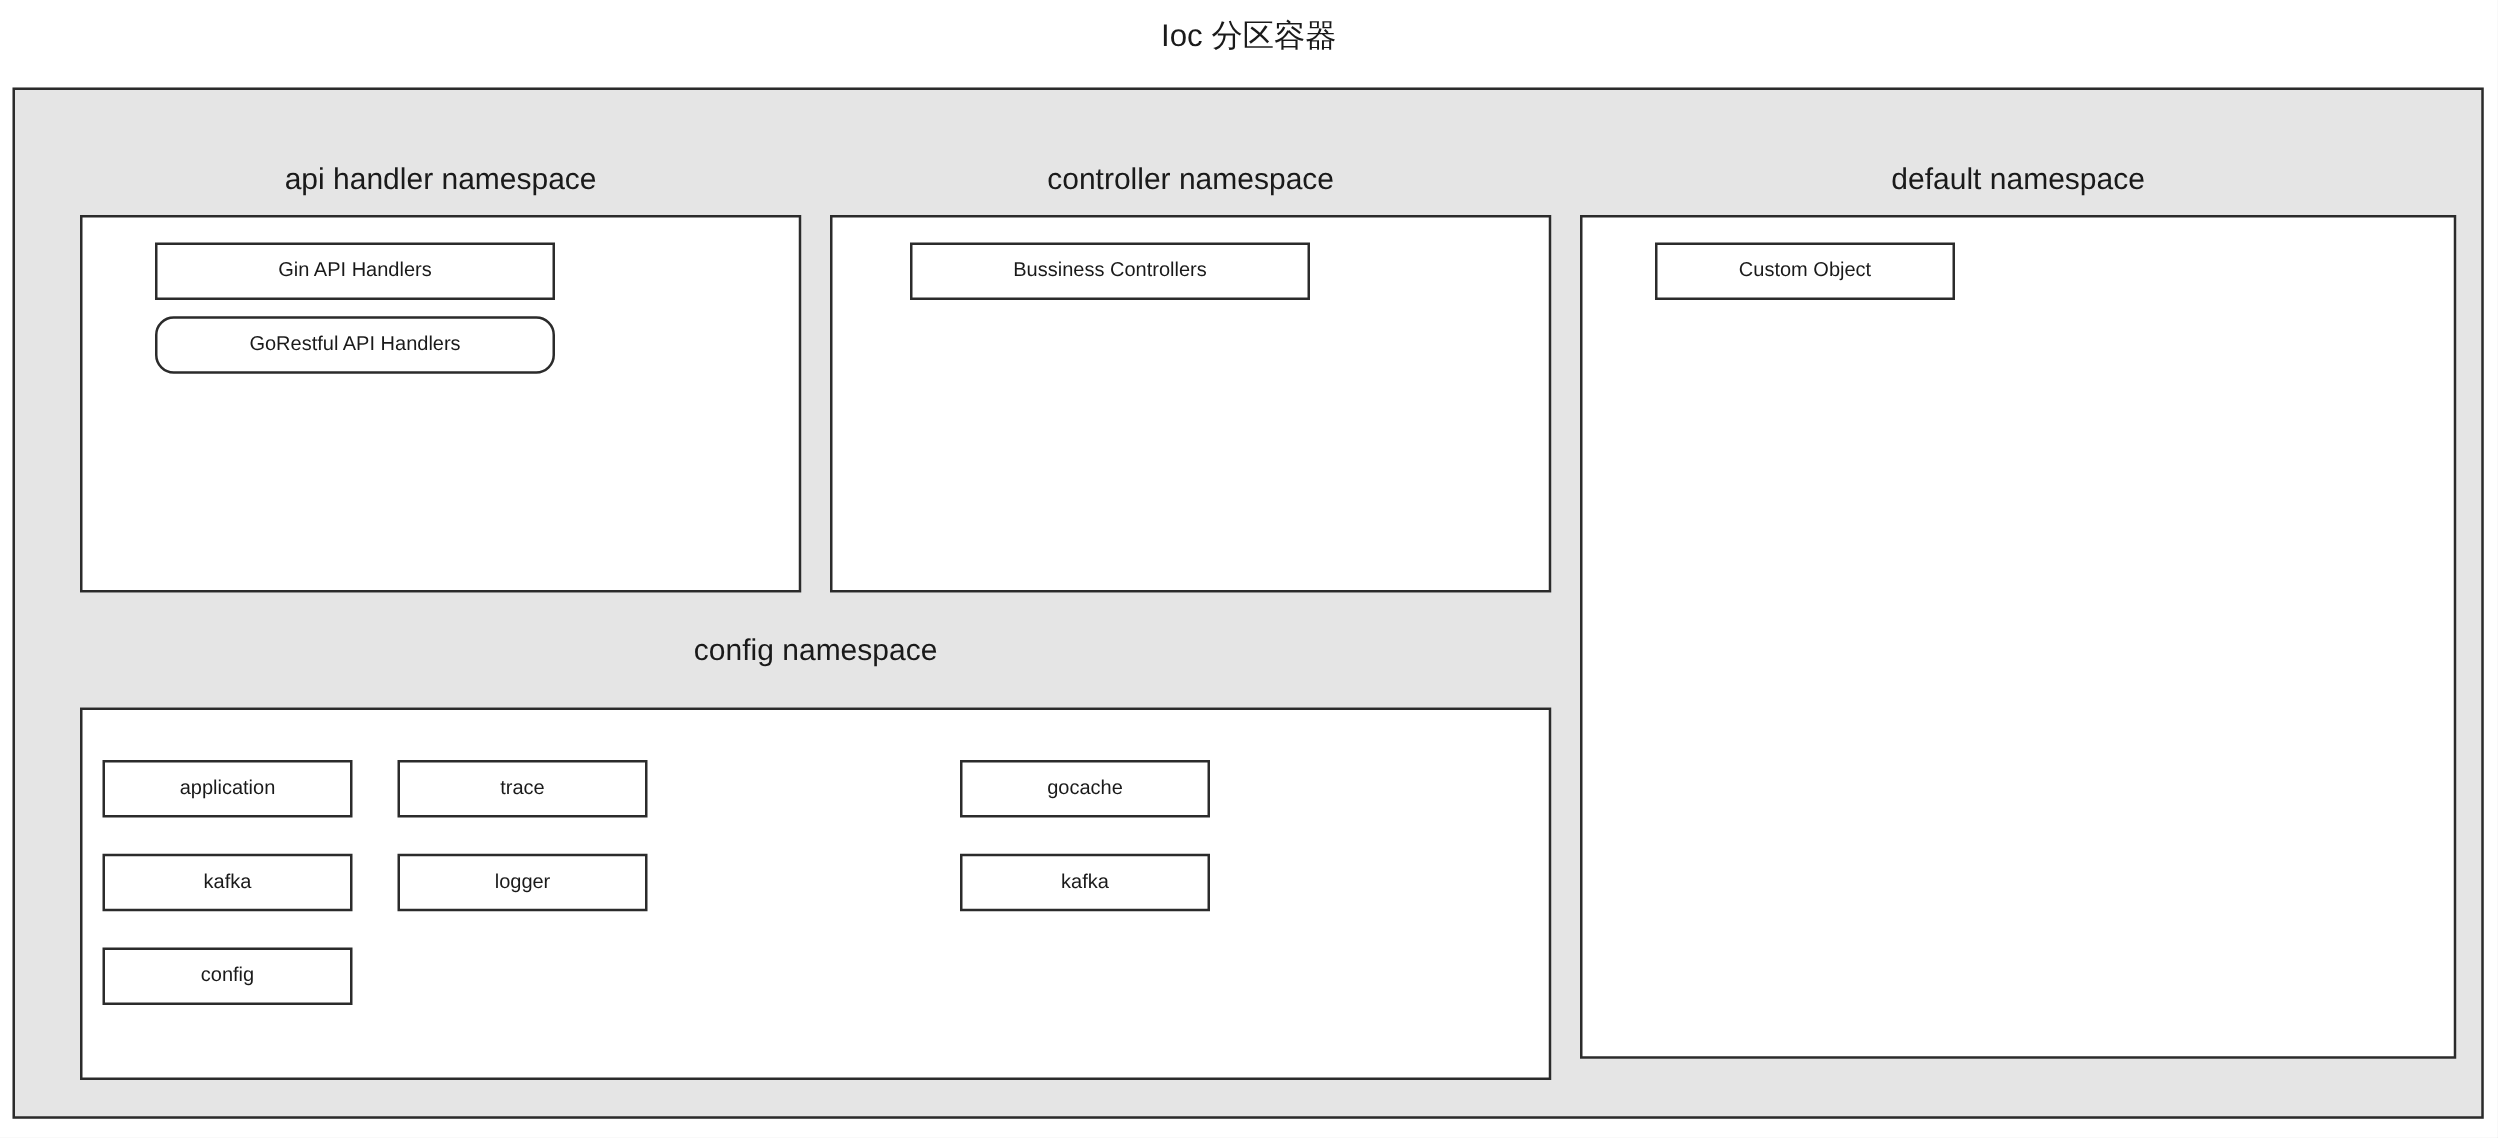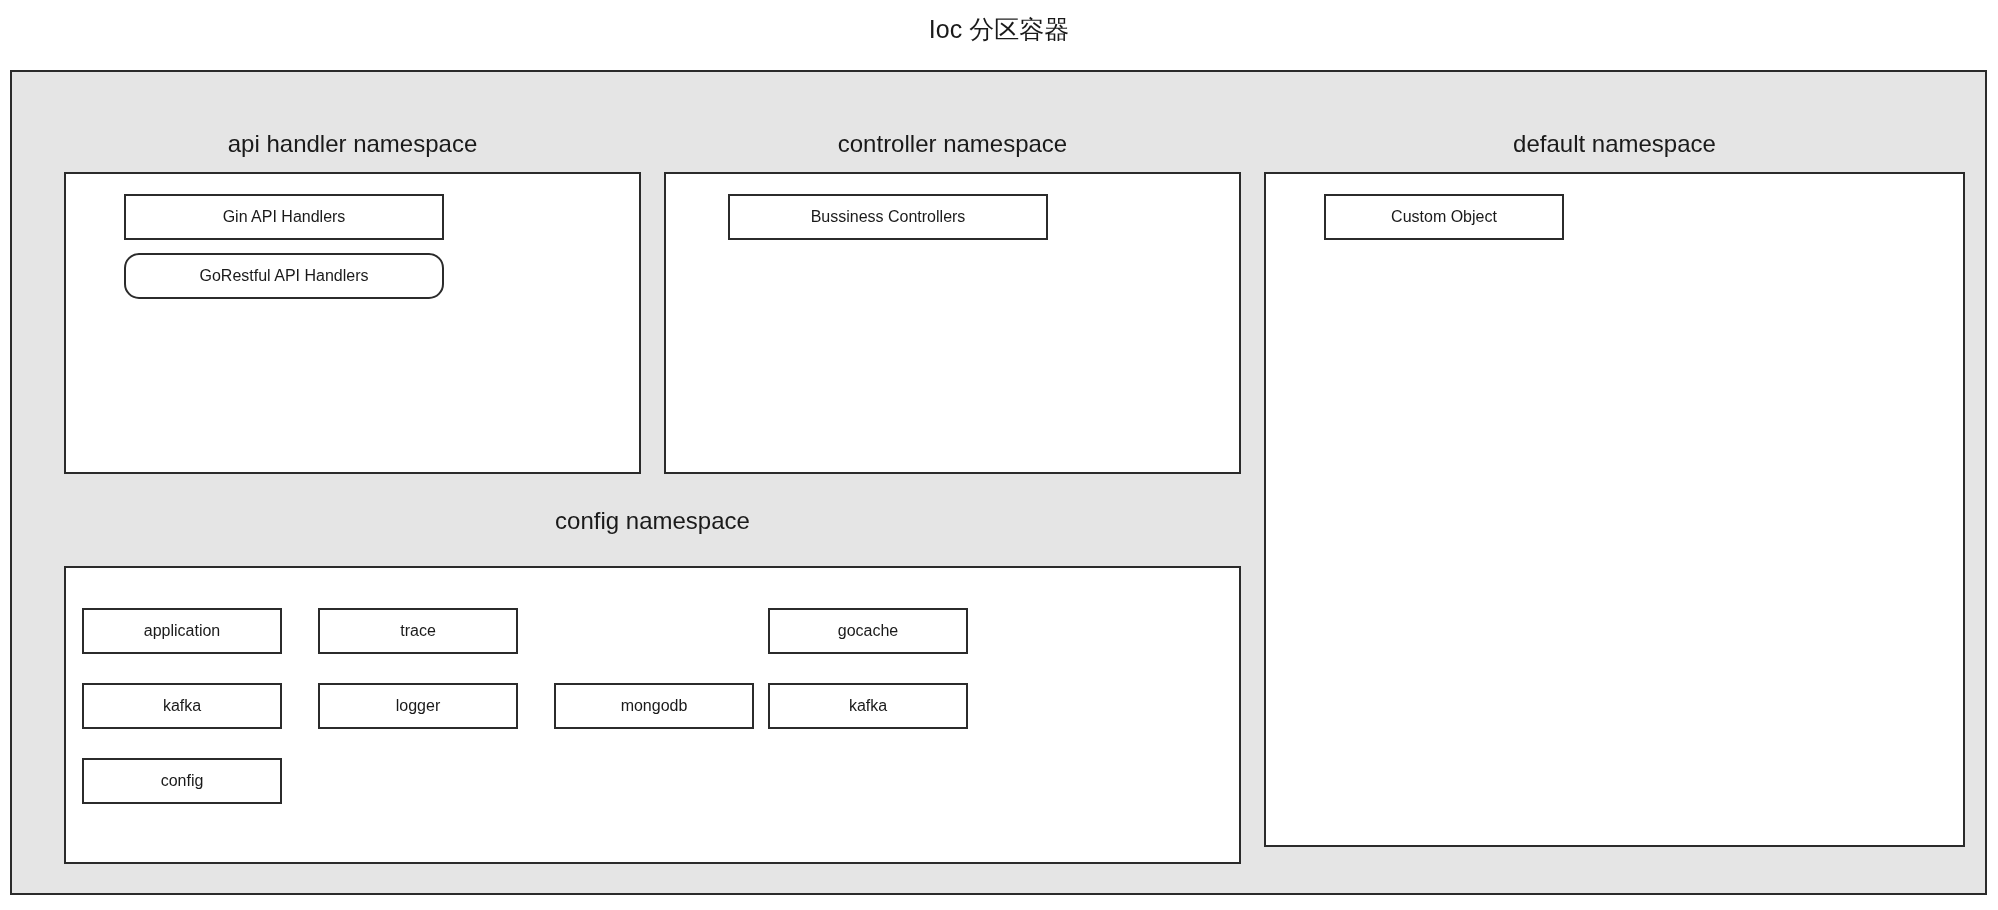--- a/index.html
+++ b/index.html
@@ -141,20 +141,19 @@
 
     <div class="ns-label" id="lbl-config">config namespace</div>
 
     <div class="ns-box" id="ns-config">
       <div class="item-box cfg-item cfg-col-0 cfg-row-0">application</div>
       <div class="item-box cfg-item cfg-col-1 cfg-row-0">trace</div>
       <div class="item-box cfg-item cfg-col-3 cfg-row-0">gocache</div>
 
       <div class="item-box cfg-item cfg-col-0 cfg-row-1">kafka</div>
       <div class="item-box cfg-item cfg-col-1 cfg-row-1">logger</div>
-      <div class="item-box cfg-item cfg-col-2 cfg-row-1">mongodb</div>
       <div class="item-box cfg-item cfg-col-3 cfg-row-1">kafka</div>
 
       <div class="item-box cfg-item cfg-col-0 cfg-row-2">config</div>
     </div>
 
   </div>
 </div>
 
 </body></html>

